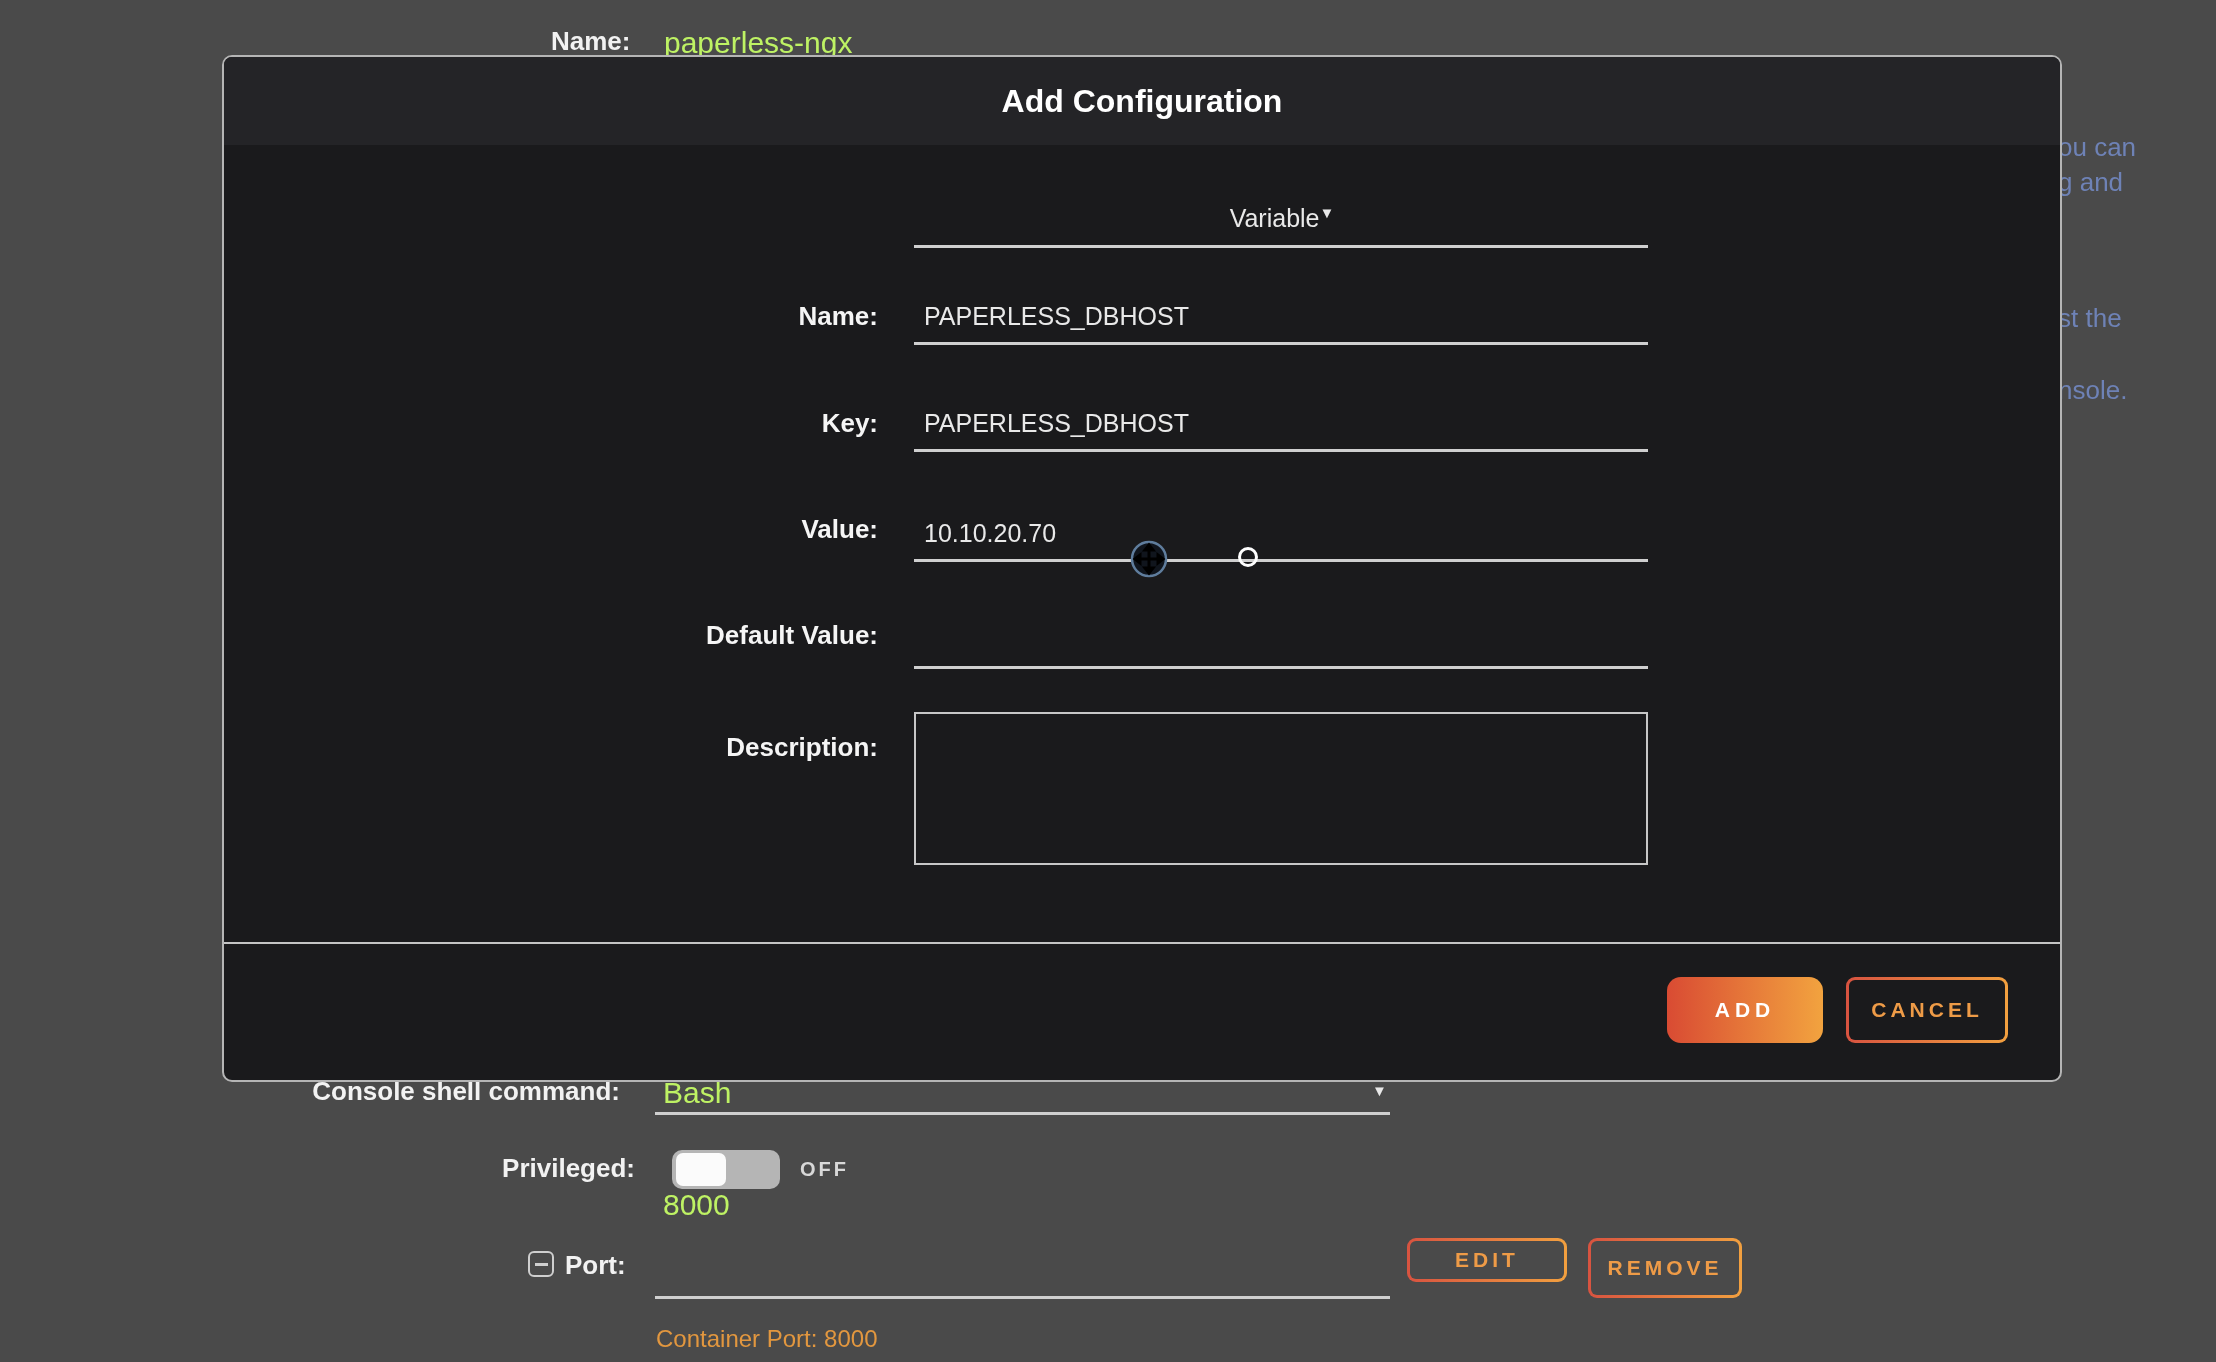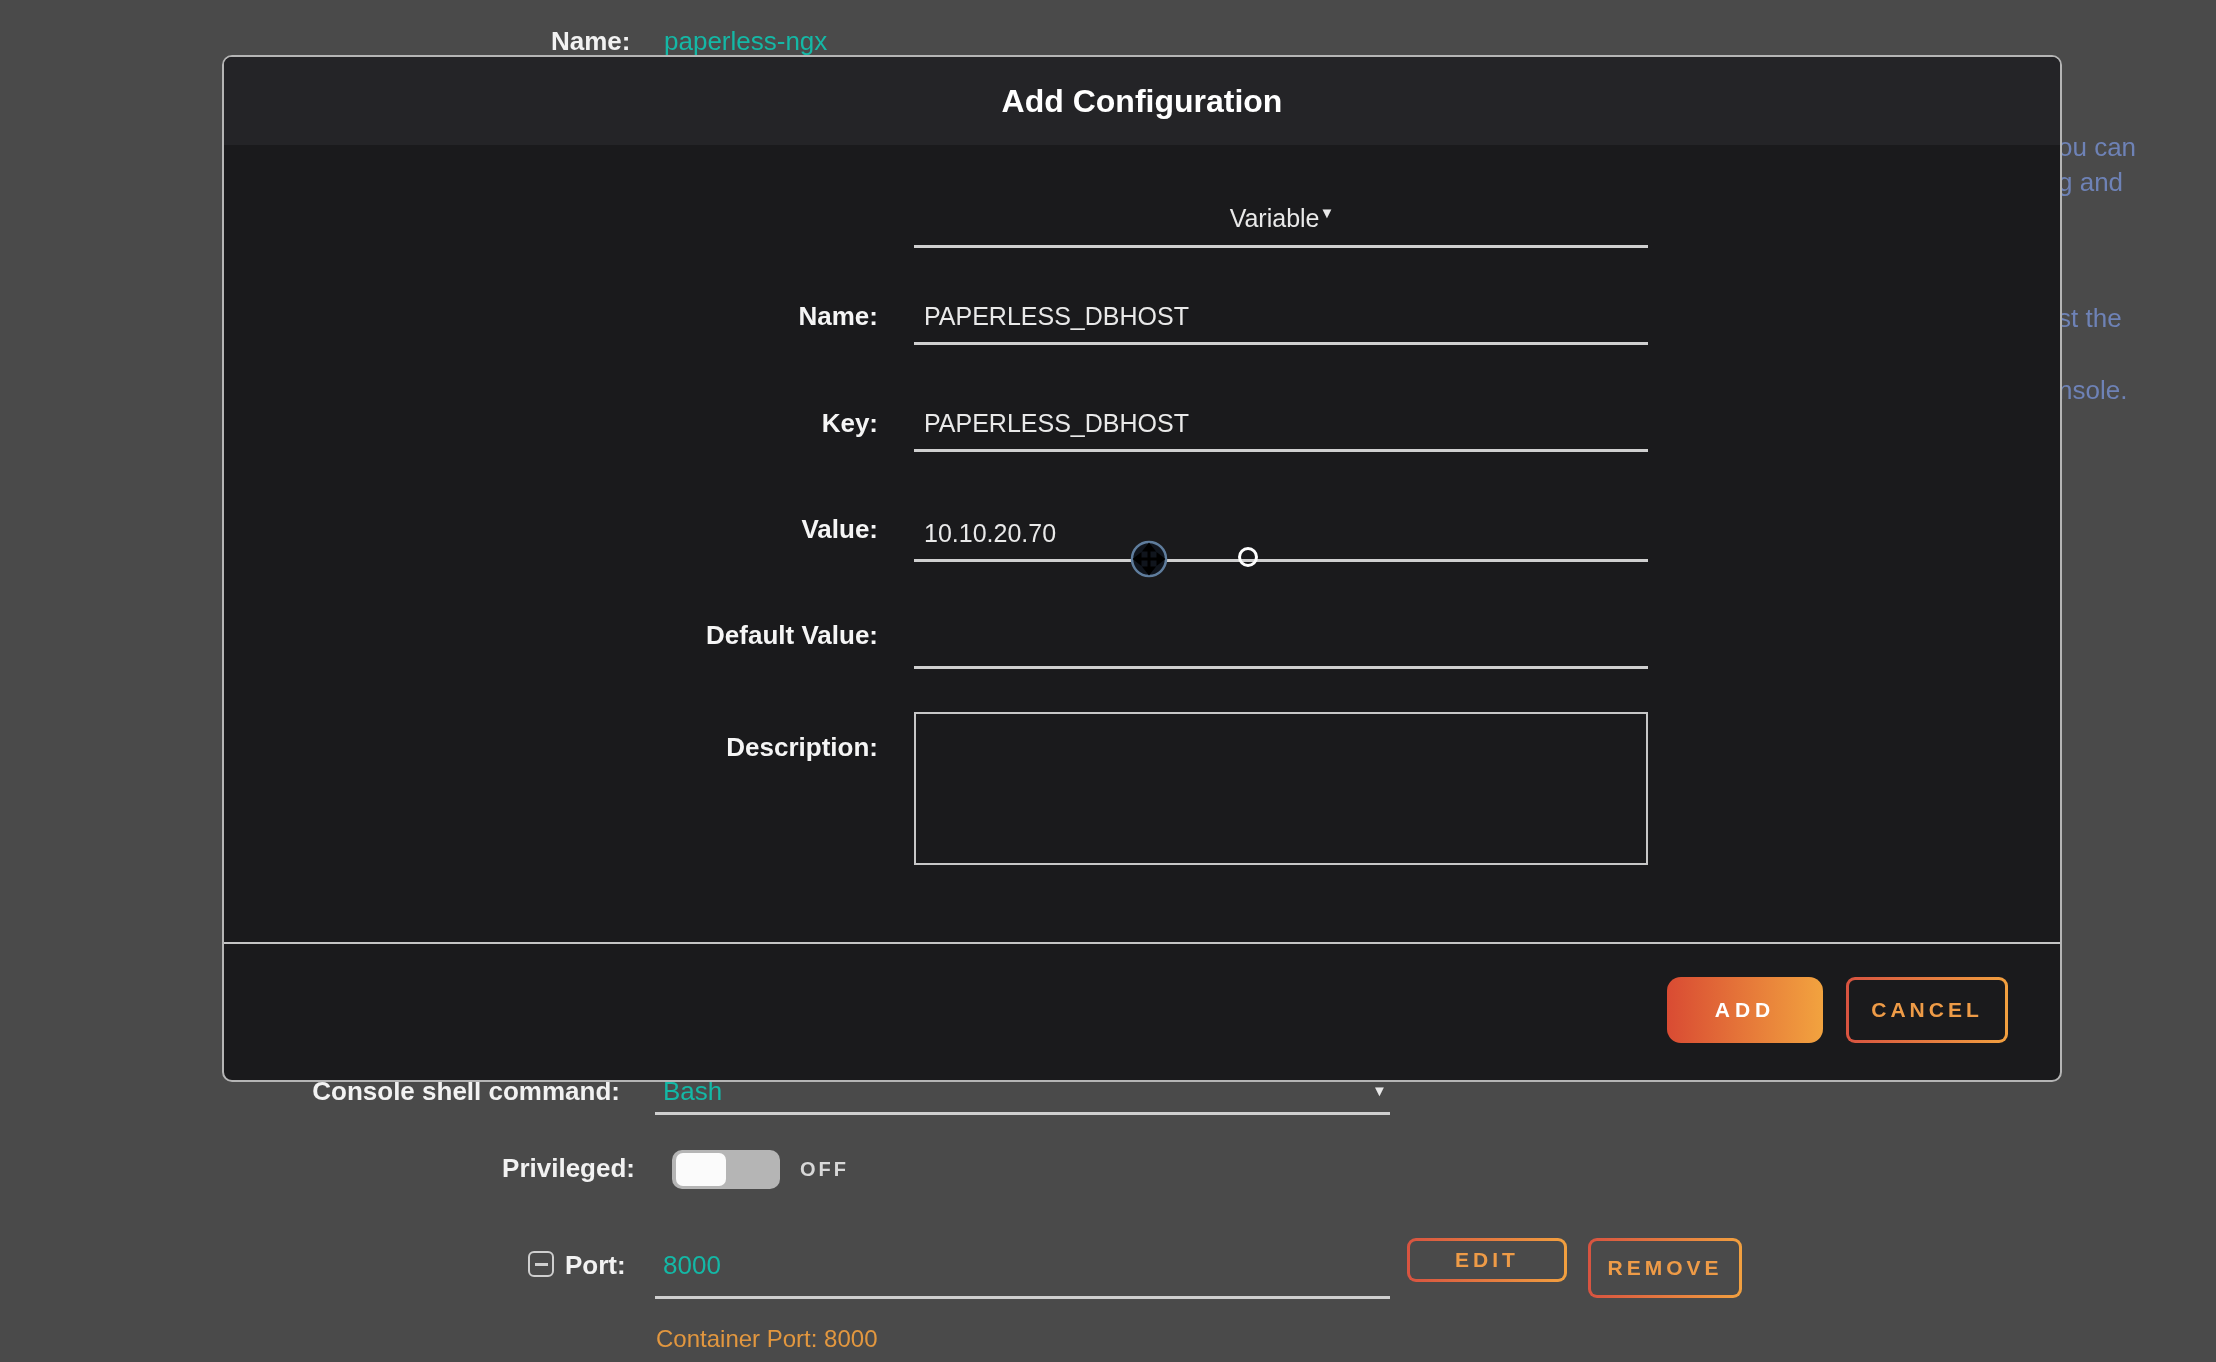--- a/index.html
+++ b/index.html
@@ -8,21 +8,21 @@
     position:relative;
     background:#4a4a4a;
     font-family:"Liberation Sans", sans-serif;
     overflow:hidden;
     color:#e8e8e8;
   }
   .abs { position:absolute; }
 
   
   .bg-label { font-weight:bold; color:#f2f2f2; font-size:26px; }
-  .bg-value { color:#14b8a6; font-size:26px; }
+  .bg-value { color:#bef264; font-size:30px; }
 
   .bg-name-label { left:551px; top:26px; }
   .bg-name-value { left:664px; top:26px; }
 
   .help-frag { left:2058px; width:170px; color:#6e82b6; font-size:26px; line-height:32px; white-space:nowrap; }
   .frag-0 { top:131px; }
   .frag-1 { top:166px; }
   .frag-2 { top:302px; }
   .frag-3 { top:374px; }
 
@@ -34,21 +34,21 @@
   .console-chevron { left:1372px; top:1082px; }
 
   .priv-label { left:235px; top:1153px; }
   .toggle { left:672px; top:1150px; width:108px; height:39px; background:#b5b5b5; border-radius:10px; }
   .toggle-knob { position:absolute; left:4px; top:3px; width:50px; height:33px; background:#fbfbfb; border-radius:7px; }
   .toggle-state { left:800px; top:1158px; font-size:20px; letter-spacing:3px; color:#d8d8d8; font-weight:bold; }
 
   .collapse-icon { left:528px; top:1251px; width:26px; height:26px; border:2px solid #cfcfcf; border-radius:6px; display:flex; align-items:center; justify-content:center; }
   .collapse-minus { width:13px; height:3px; background:#cfcfcf; }
   .port-label { left:565px; top:1250px; }
-  .port-value { left:663px; top:1250px; }
+  .port-value { left:663px; top:1188px; }
   .port-underline { left:655px; top:1296px; width:735px; height:3px; background:#cfcfcf; }
   .container-port { left:656px; top:1325px; color:#e2973f; font-size:24px; }
 
   .ghost-btn-wrap { background:linear-gradient(90deg,#d85340,#f2a03f); border-radius:9px; padding:3px; }
   .ghost-btn-inner { width:100%; height:100%; border-radius:6px; display:flex; align-items:center; justify-content:center;
     font-size:21px; font-weight:bold; letter-spacing:4px; color:#ee9b47; }
   .bg-ghost .ghost-btn-inner { background:#4a4a4a; }
   .edit-btn { left:1407px; top:1238px; width:160px; height:44px; }
   .remove-btn { left:1588px; top:1238px; width:154px; height:60px; }
 

